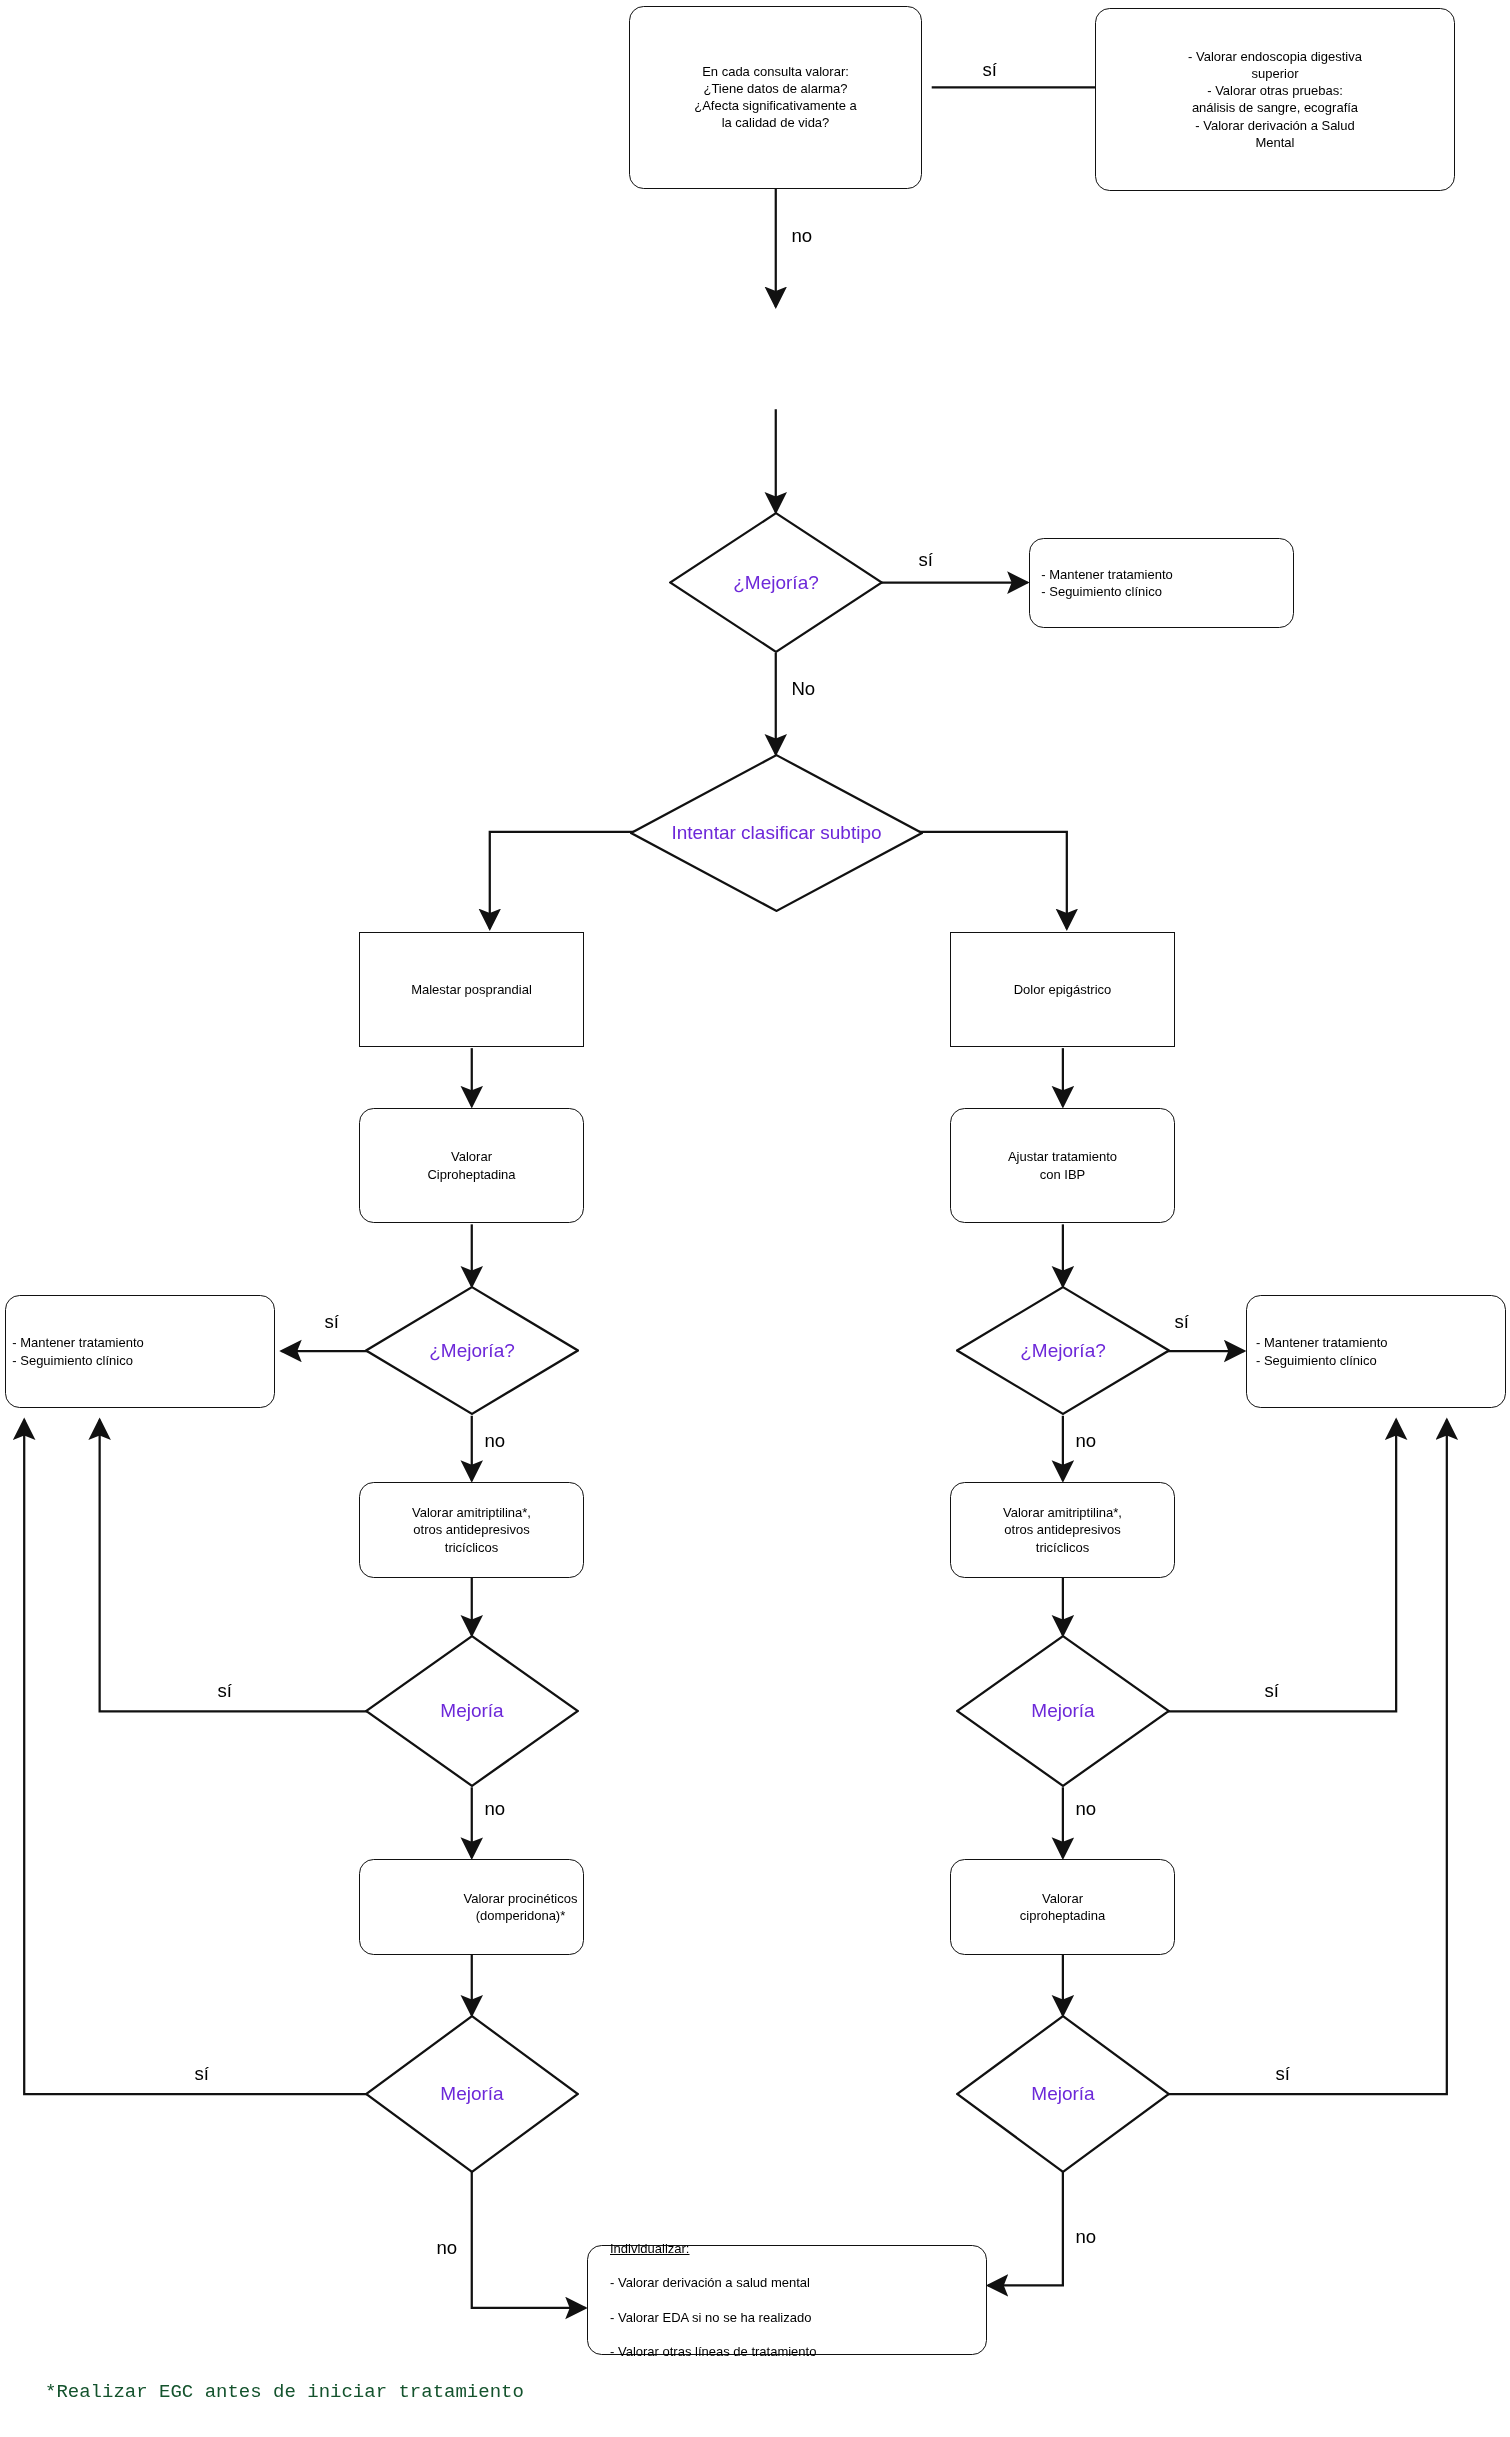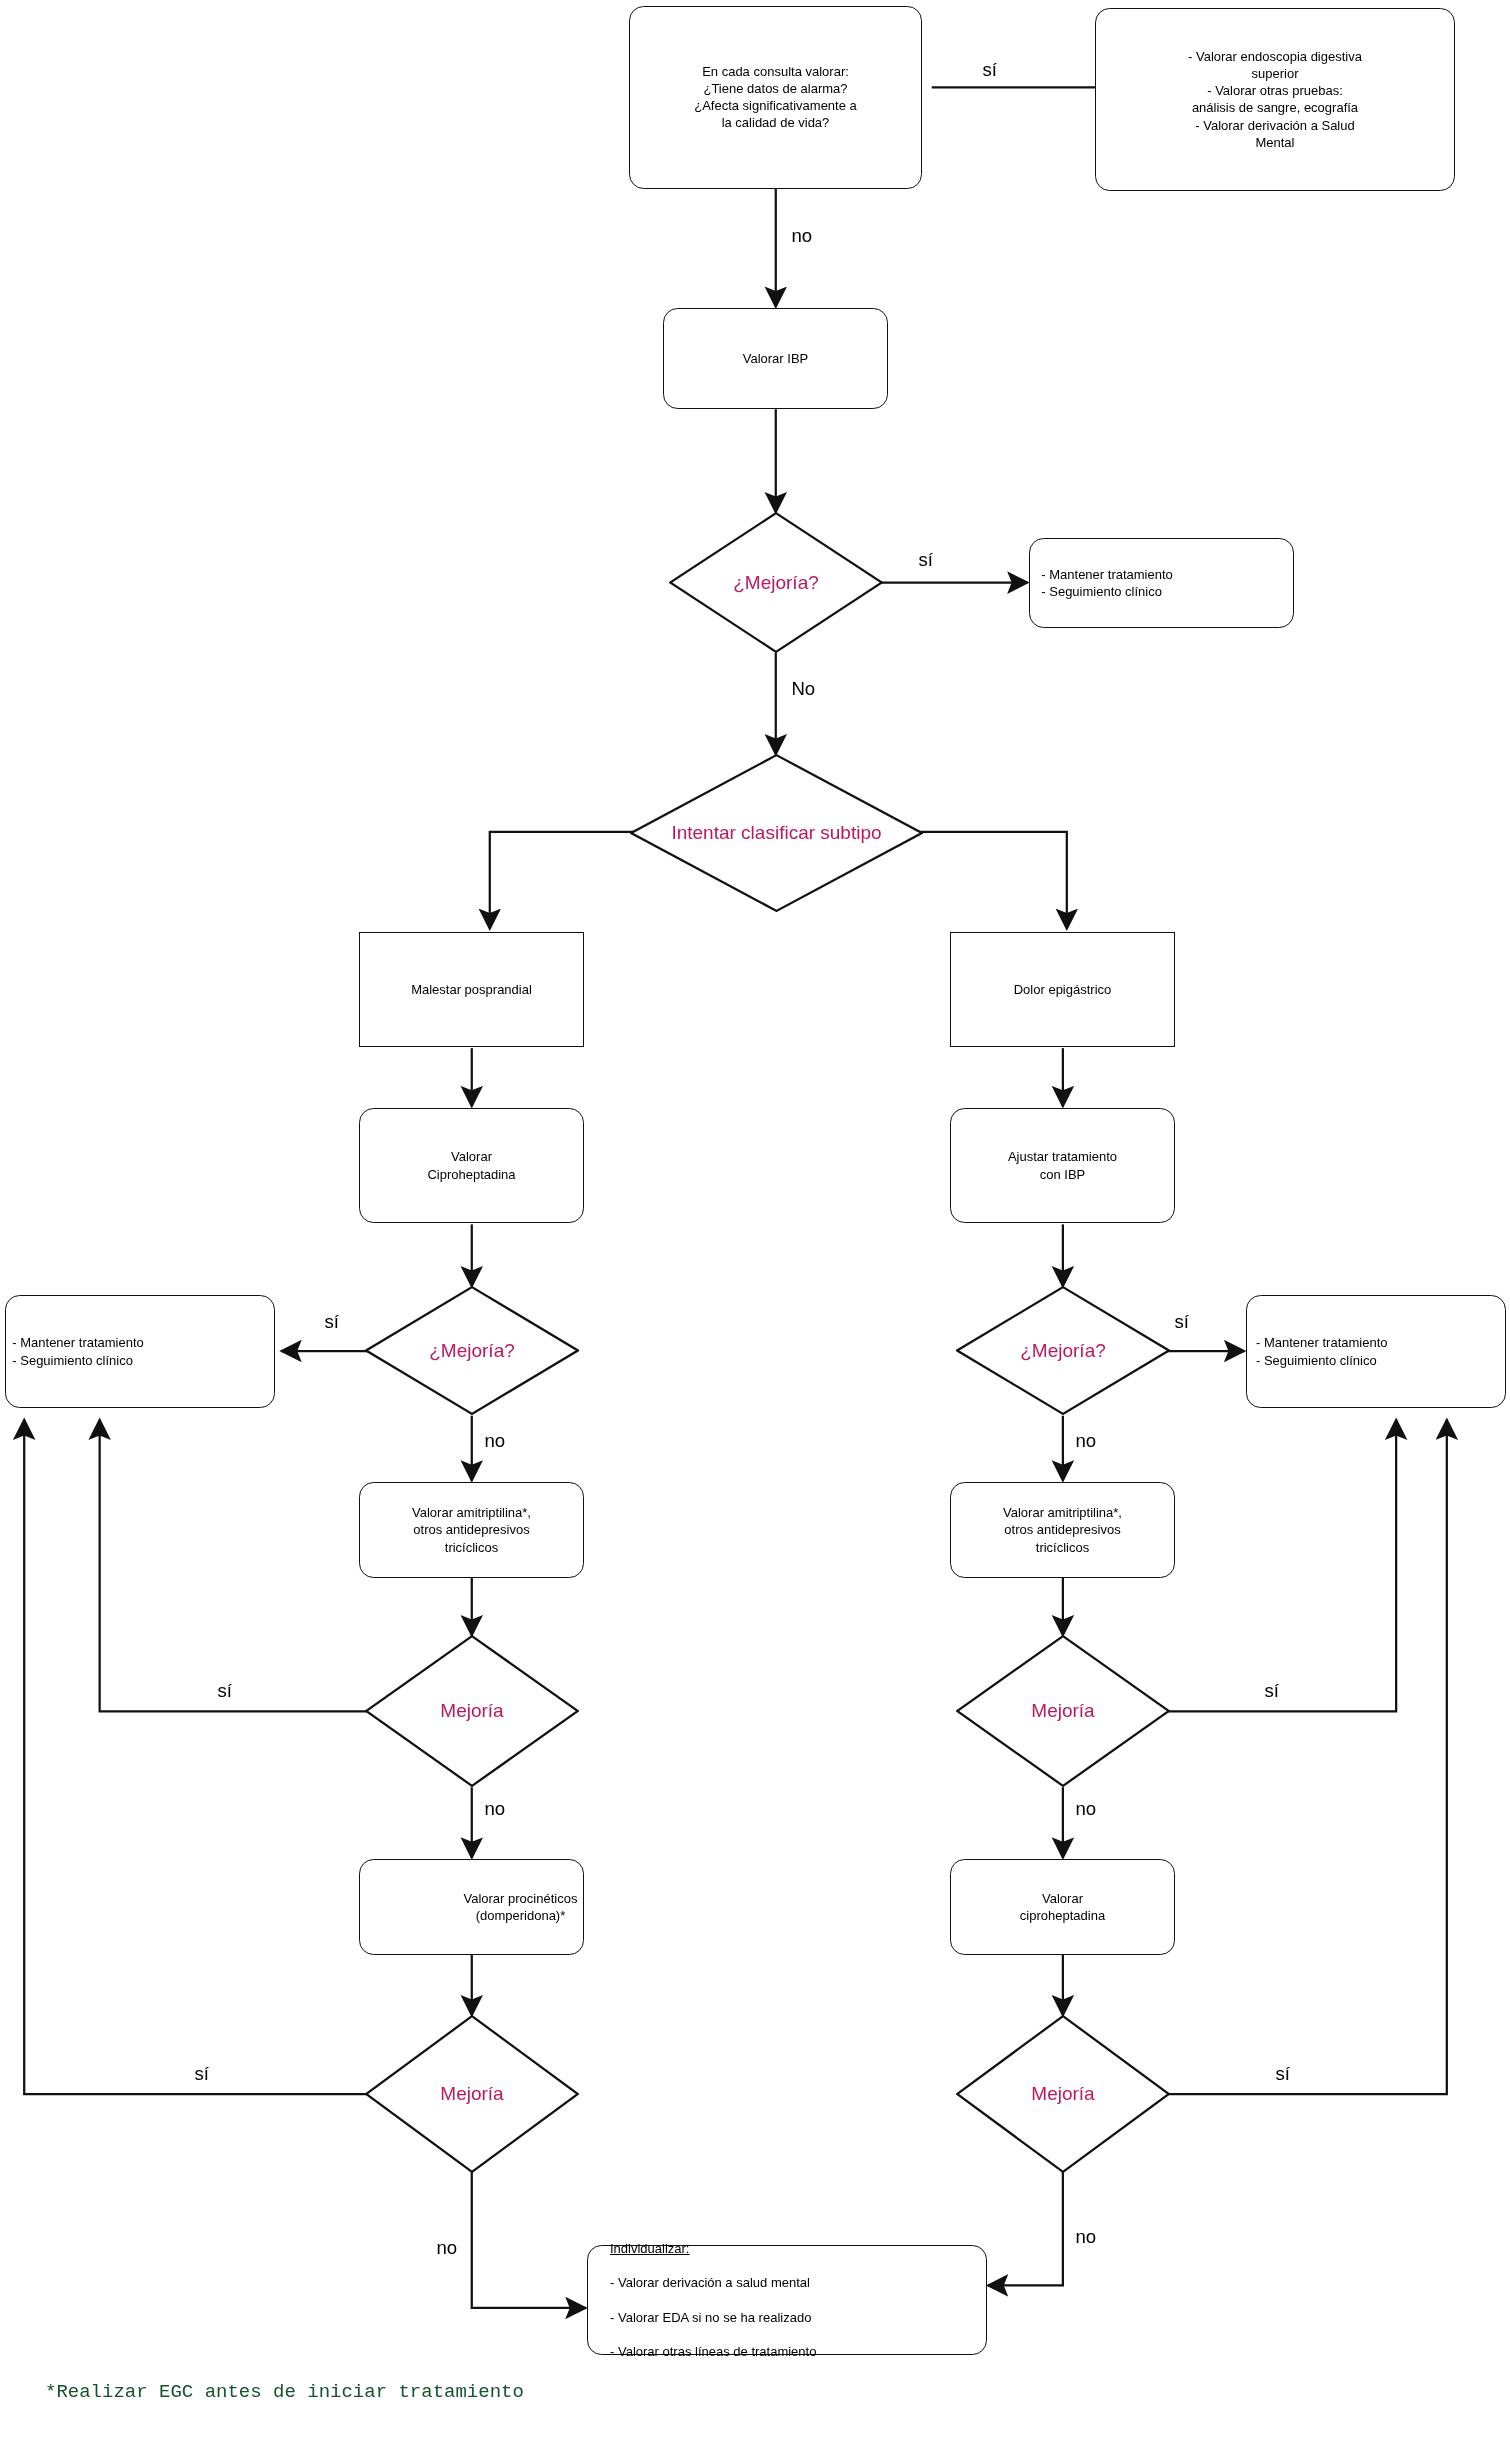--- a/index.html
+++ b/index.html
@@ -47,21 +47,21 @@
     text-align: left;
     justify-content: flex-start;
   }
   .diamond {
     position: absolute;
     display: flex;
     align-items: center;
     justify-content: center;
     text-align: center;
     font-size: 19px;
-    color: #be185d;
+    color: #6d28d9;
     z-index: 3;
   }
   .diamond .dshape {
     position: absolute;
     left: 0; top: 0;
     width: 100%; height: 100%;
   }
   .diamond .dlabel {
     position: relative;
     z-index: 2;
@@ -166,23 +166,20 @@
 
   <div class="node rounded" style="left:1095px; top:7.9px; width:360px; height:183px;">
     <span>- Valorar endoscopia digestiva
 superior
 - Valorar otras pruebas:
 análisis de sangre, ecografía
 - Valorar derivación a Salud
 Mental</span>
   </div>
 
-  <div class="node rounded" style="left:663px; top:308px; width:225px; height:101px;">
-    <span>Valorar IBP</span>
-  </div>
 
   <div class="diamond" style="left:669px; top:512px; width:214px; height:141px;">
     <svg class="dshape" viewBox="0 0 380 250" preserveAspectRatio="none">
       <polygon points="190,2 378,125 190,248 2,125" fill="#ffffff" stroke="#111111" stroke-width="4"></polygon>
     </svg>
     <span class="dlabel">¿Mejoría?</span>
   </div>
 
   <div class="node rounded leftal" style="left:1029px; top:538px; width:265px; height:90px; padding-left:11.3px;">
     <span>- Mantener tratamiento

